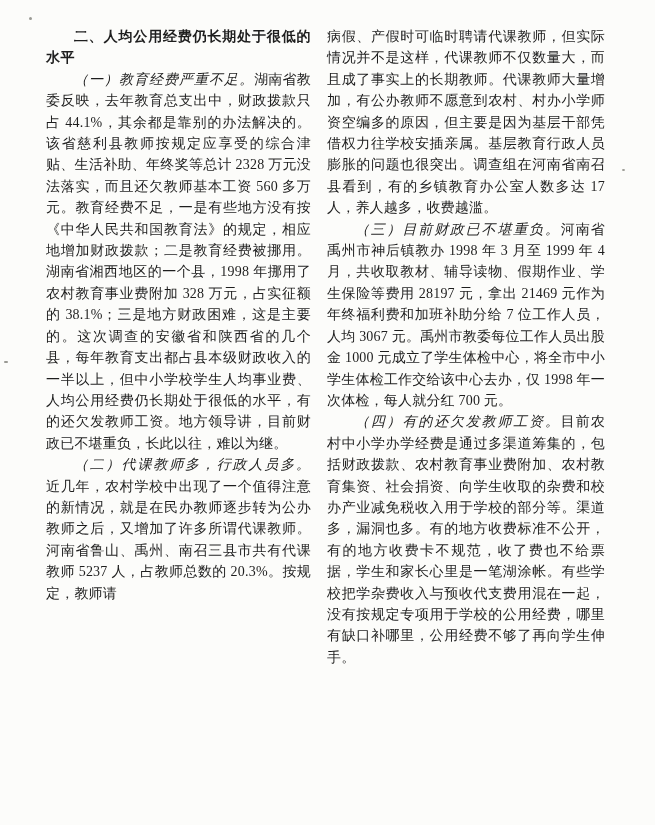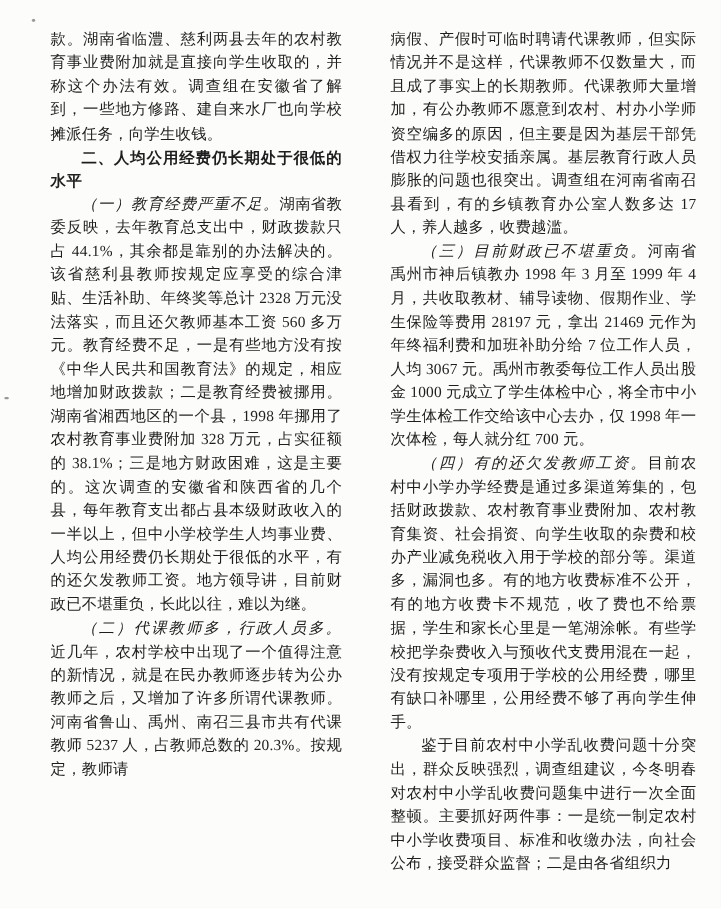--- a/index.html
+++ b/index.html
@@ -20,21 +20,21 @@
     position: absolute;
     top: 26px;
     text-align: justify;
     text-justify: inter-ideograph;
     font-size: 14px;
     line-height: 21.4px;
     letter-spacing: 0.2px;
     color: #1e1e1e;
   }
   .col-left  { left: 46px;  width: 265px; }
-  .col-right { left: 355px; width: 278px; }
+  .col-right { left: 327px; width: 278px; }
   .col p { margin: 0; padding: 0; }
   .para { text-indent: 2em; }
   .cont { text-indent: 0; }
   .heading {
     text-indent: 2em;
     font-weight: 700;
     font-family: "Liberation Sans", "DejaVu Sans", sans-serif;
     letter-spacing: 0.5px;
   }
   .lead {
@@ -54,34 +54,32 @@
 </head>
 <body>
 
 <div class="page">
 
   <span class="speck speck-1"></span>
   <span class="speck speck-2"></span>
   <span class="speck speck-3"></span>
 
   <div class="col col-left">
-    <p class="cont">款。湖南省临澧、慈利两县去年的农村教育事业费附加就是直接向学生收取的，并称这个办法有效。调查组在安徽省了解到，一些地方修路、建自来水厂也向学校摊派任务，向学生收钱。</p>
     <p class="heading">二、人均公用经费仍长期处于很低的水平</p>
     <p class="para">
       <span class="lead">（一）教育经费严重不足。</span><span>湖南省教委反映，去年教育总支出中，财政拨款只占 44.1%，其余都是靠别的办法解决的。该省慈利县教师按规定应享受的综合津贴、生活补助、年终奖等总计 2328 万元没法落实，而且还欠教师基本工资 560 多万元。教育经费不足，一是有些地方没有按《中华人民共和国教育法》的规定，相应地增加财政拨款；二是教育经费被挪用。湖南省湘西地区的一个县，1998 年挪用了农村教育事业费附加 328 万元，占实征额的 38.1%；三是地方财政困难，这是主要的。这次调查的安徽省和陕西省的几个县，每年教育支出都占县本级财政收入的一半以上，但中小学校学生人均事业费、人均公用经费仍长期处于很低的水平，有的还欠发教师工资。地方领导讲，目前财政已不堪重负，长此以往，难以为继。</span>
     </p>
     <p class="para">
       <span class="lead">（二）代课教师多，行政人员多。</span><span>近几年，农村学校中出现了一个值得注意的新情况，就是在民办教师逐步转为公办教师之后，又增加了许多所谓代课教师。河南省鲁山、禹州、南召三县市共有代课教师 5237 人，占教师总数的 20.3%。按规定，教师请</span>
     </p>
   </div>
 
   <div class="col col-right">
     <p class="cont">病假、产假时可临时聘请代课教师，但实际情况并不是这样，代课教师不仅数量大，而且成了事实上的长期教师。代课教师大量增加，有公办教师不愿意到农村、村办小学师资空编多的原因，但主要是因为基层干部凭借权力往学校安插亲属。基层教育行政人员膨胀的问题也很突出。调查组在河南省南召县看到，有的乡镇教育办公室人数多达 17 人，养人越多，收费越滥。</p>
     <p class="para">
       <span class="lead">（三）目前财政已不堪重负。</span><span>河南省禹州市神后镇教办 1998 年 3 月至 1999 年 4 月，共收取教材、辅导读物、假期作业、学生保险等费用 28197 元，拿出 21469 元作为年终福利费和加班补助分给 7 位工作人员，人均 3067 元。禹州市教委每位工作人员出股金 1000 元成立了学生体检中心，将全市中小学生体检工作交给该中心去办，仅 1998 年一次体检，每人就分红 700 元。</span>
     </p>
     <p class="para">
       <span class="lead">（四）有的还欠发教师工资。</span><span>目前农村中小学办学经费是通过多渠道筹集的，包括财政拨款、农村教育事业费附加、农村教育集资、社会捐资、向学生收取的杂费和校办产业减免税收入用于学校的部分等。渠道多，漏洞也多。有的地方收费标准不公开，有的地方收费卡不规范，收了费也不给票据，学生和家长心里是一笔湖涂帐。有些学校把学杂费收入与预收代支费用混在一起，没有按规定专项用于学校的公用经费，哪里有缺口补哪里，公用经费不够了再向学生伸手。</span>
     </p>
-    <p class="para">鉴于目前农村中小学乱收费问题十分突出，群众反映强烈，调查组建议，今冬明春对农村中小学乱收费问题集中进行一次全面整顿。主要抓好两件事：一是统一制定农村中小学收费项目、标准和收缴办法，向社会公布，接受群众监督；二是由各省组织力</p>
   </div>
 
 </div>
 
 </body></html>

